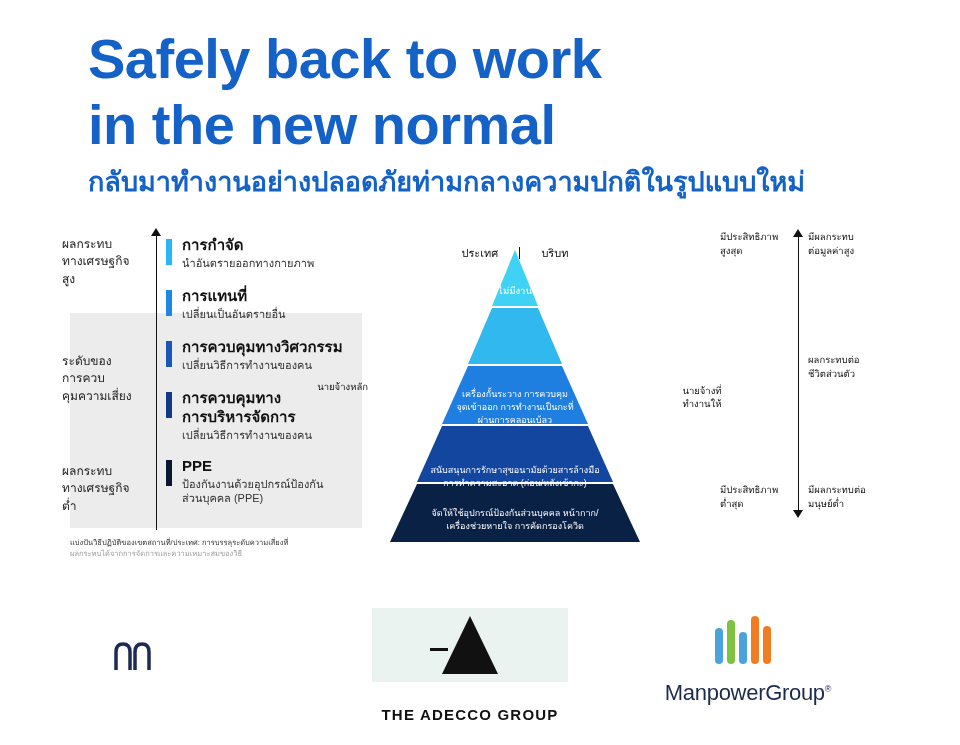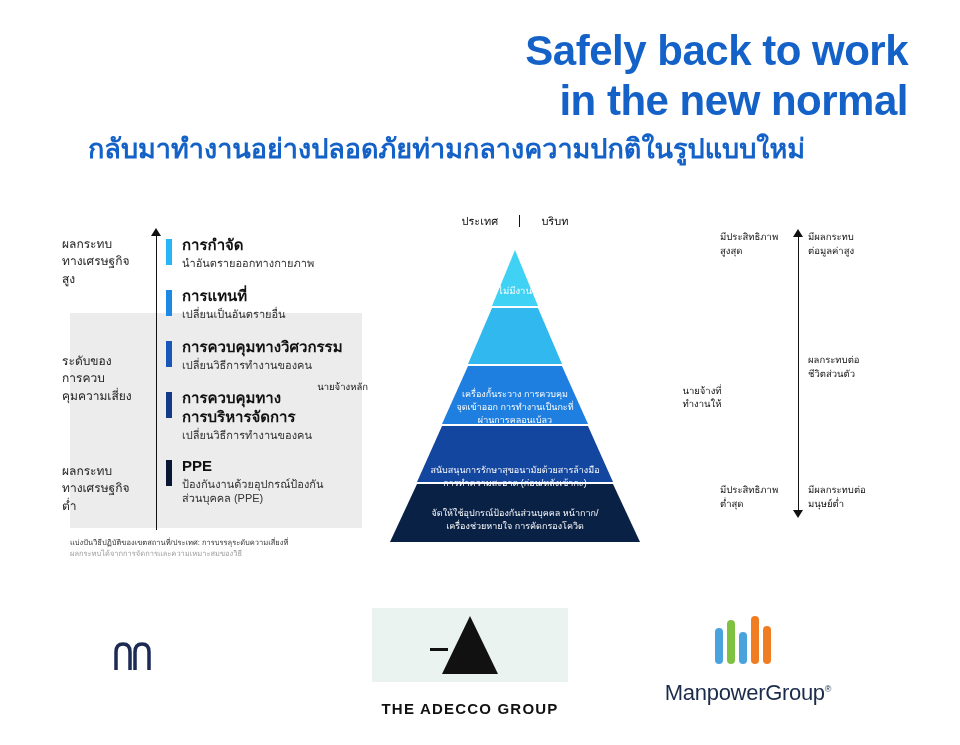--- a/index.html
+++ b/index.html
@@ -17,26 +17,25 @@
 
   
   .header {
     position: absolute;
     left: 88px;
     top: 26px;
     width: 820px;
   }
   .title-en {
     color: #1462c8;
-    font-size: 42px;
+    font-size: 56px;
     font-weight: bold;
     line-height: 1.18;
     letter-spacing: -0.5px;
     margin: 0;
-    text-align: right;
   }
   .title-th {
     color: #1462c8;
     font-size: 27px;
     font-weight: bold;
     margin: 8px 0 0 0;
     line-height: 1.2;
   }
 
   
@@ -129,21 +128,21 @@
   }
   .pyr-head {
     position: absolute;
     top: 0;
     left: 0;
     width: 290px;
     text-align: center;
     font-size: 11px;
     color: #111;
   }
-  .pyr-head span { display: inline-block; }
+  .pyr-head span { display: inline-block; margin-top: 32px; }
   .pyr-head .sep {
     display: inline-block;
     width: 1px; height: 12px;
     background: #111;
     margin: 0 18px -2px 18px;
   }
   .pyr-svg { position: absolute; left: 0; top: 28px; }
   .band-text {
     position: absolute;
     color: #ffffff;
@@ -234,21 +233,21 @@
     left: 370px; top: 8px;
     width: 200px; text-align: center;
   }
   .logo-adecco .a-box {
     width: 196px; height: 74px;
     background: #eaf3ef;
     position: relative;
     margin: 0 auto;
   }
   .logo-adecco .a-name {
-    margin-top: 18px;
+    margin-top: 24px;
     font-size: 15px;
     font-weight: bold;
     color: #111;
     letter-spacing: 1.2px;
   }
   .logo-mpg {
     position: absolute;
     left: 648px; top: 12px;
     width: 200px;
     text-align: center;

